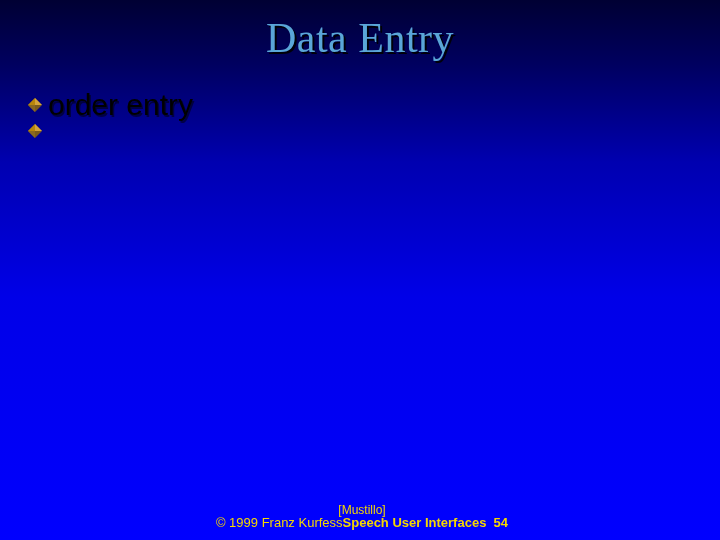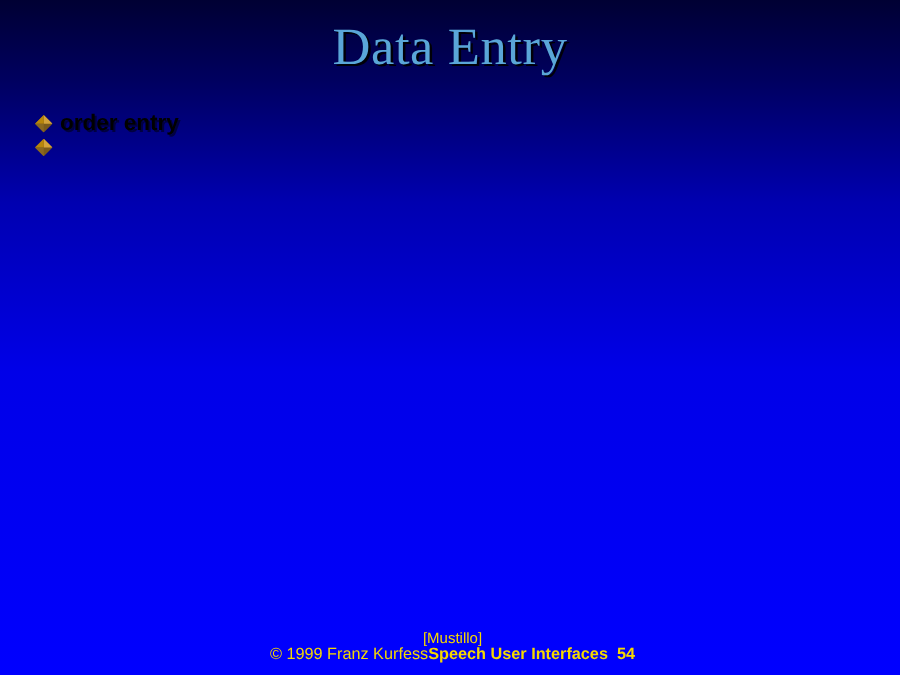--- a/index.html
+++ b/index.html
@@ -38,23 +38,23 @@
     position: absolute;
     top: 88px;
     left: 28px;
     right: 28px;
   }
   .bullet {
     display: flex;
     align-items: center;
     margin-bottom: 2px;
     color: #000000;
-    font-size: 18px;
+    font-size: 30px;
     font-family: Arial, Helvetica, sans-serif;
-    font-weight: 700;
+    font-weight: 400;
     text-shadow: 1.5px 1.5px 0 rgba(0,0,0,0.5);
   }
   .bullet .icon {
     width: 14px;
     height: 14px;
     margin-right: 6px;
     flex-shrink: 0;
     display: inline-flex;
     align-items: center;
     justify-content: center;

